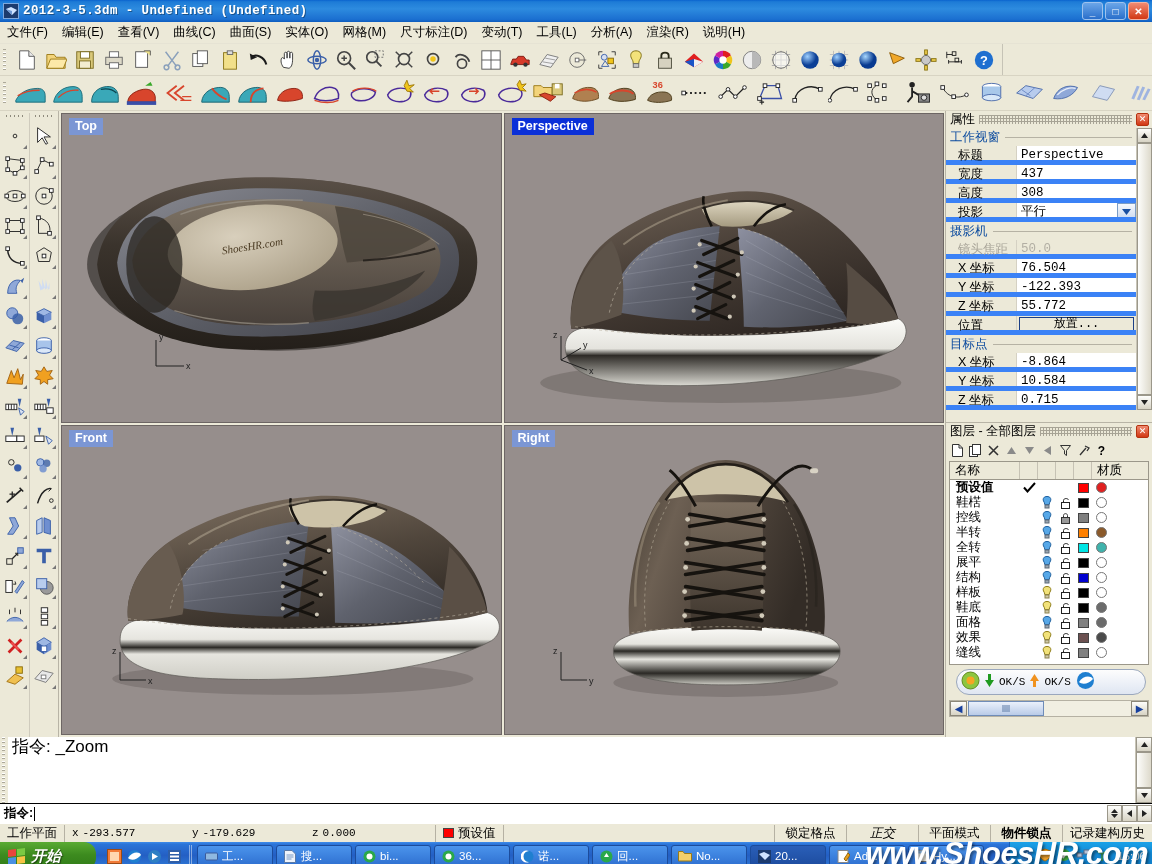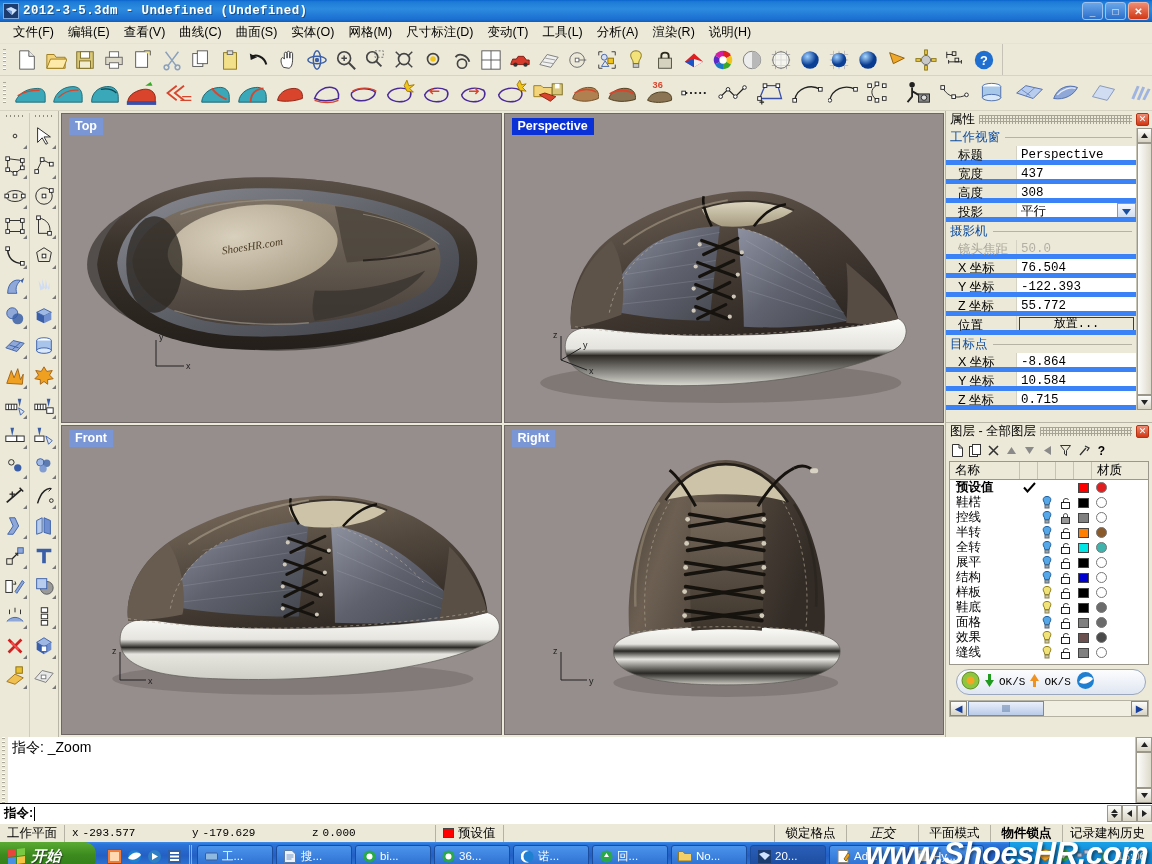--- a/index.html
+++ b/index.html
@@ -40,21 +40,21 @@
     background: linear-gradient(to bottom,#6ba6e8,#2a6fcb);
     color: #fff; font-size: 10px; font-weight: bold;
     display: flex; align-items: center; justify-content: center;
     font-family: "Liberation Sans", sans-serif;
   }
   .tb-btn.close { background: linear-gradient(to bottom,#f08b72,#d13814); border-color:#f3b4a2; }
 
   
   .menubar {
     height: 22px; background: #ece9d8;
-    display: flex; align-items: center; padding-left: 6px;
+    display: flex; align-items: center; padding-left: 0;
     border-bottom: 1px solid #e6e3d4;
   }
   .menu-item {
     padding: 2px 7px; color: #000; white-space: nowrap;
     font-size: 12.5px; font-family: "Liberation Sans", sans-serif;
   }
 
   
   .toolbar {
     background: #ece9d8;
@@ -217,21 +217,21 @@
   
   .cmdzone { height:66px; background:#fff; display:flex; }
   .cmd-grip {
     width:8px; flex:none;
     background-image: repeating-linear-gradient(to bottom,#fff 0 1px,#aca899 1px 2px,transparent 2px 4px);
     background-size:3px 4px; background-repeat:repeat-y; background-position:2px 4px;
     background-color:#ece9d8;
   }
   .cmdlines { flex:1 1 auto; padding:2px 0 0 4px; overflow:hidden; }
   .cmdline {
-    font-size:14px; line-height:16px; color:#000; white-space:nowrap;
+    font-size:17px; line-height:16px; color:#000; white-space:nowrap;
     font-family:"Liberation Sans",sans-serif;
   }
   .cmd-scroll { width:17px; flex:none; background:#f1efe2; border-left:1px solid #c8c4b6; display:flex; flex-direction:column; justify-content:space-between;}
   .cmdinput {
     height:20px; background:#fff; border-top:1px solid #000;
     display:flex; align-items:center; padding-left:4px;
   }
   .cmdinput .prompt { font-weight:bold; font-size:12.5px; }
   .caret { width:1px;height:14px;background:#000; margin-left:1px; }
   .cmd-btns { margin-left:auto; display:flex; align-items:center; }

